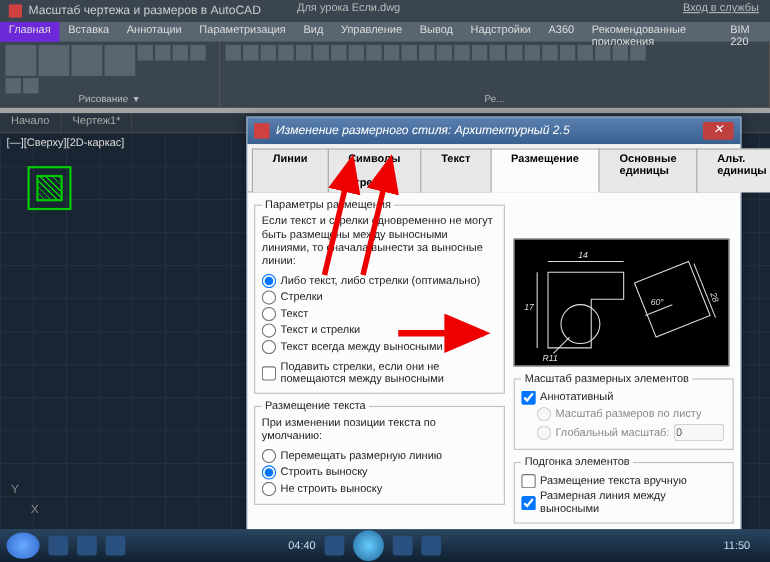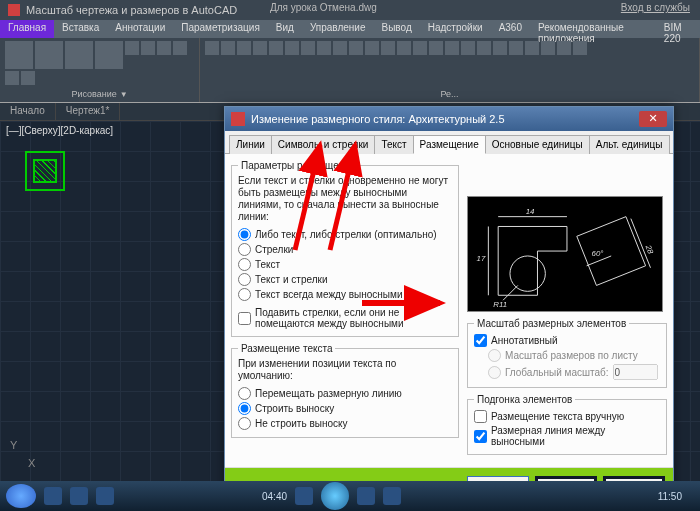--- a/index.html
+++ b/index.html
@@ -7,21 +7,21 @@
   
   
   .app { width: 700px; height: 511px; background: #2a3540; position: relative; }
   .titlebar { height: 20px; background: #3a4550; color: #ccc; font-size: 11px; padding: 2px 8px; display: flex; align-items: center; }
   .tb-icon { width: 12px; height: 12px; background: #d04040; margin-right: 6px; }
   
   .ribbon-tabs { height: 18px; background: #596570; display: flex; font-size: 10px; color: #ddd; }
   .ribbon-tab { padding: 2px 8px; cursor: pointer; }
   .ribbon-tab.active { background: #6d28d9; }
   
-  .ribbon { height: 65px; background: #3a4550; display: flex; border-bottom: 1px solid #a3a3a3; }
+  .ribbon { height: 65px; background: #3a4550; display: flex; border-bottom: 5px solid #a3a3a3; }
   .rpanel { border-right: 1px solid #555; padding: 3px 5px; display: flex; flex-direction: column; justify-content: space-between; }
   .rpanel-title { font-size: 9px; color: #bbb; text-align: center; display: flex; align-items: center; justify-content: center; gap: 3px; }
   .ricons { display: flex; flex-wrap: wrap; gap: 2px; }
   .ricon { width: 14px; height: 14px; background: #5a6570; }
   .ricon.big { width: 28px; height: 28px; }
   
   .doc-tabs { height: 18px; background: #2a3540; display: flex; font-size: 10px; color: #aaa; border-bottom: 1px solid #444; }
   .doc-tab { padding: 2px 10px; border-right: 1px solid #444; }
   
   .canvas { position: absolute; top: 121px; left: 0; right: 0; bottom: 30px; background: #1a2533; }
@@ -32,26 +32,26 @@
   .axis-y { position: absolute; bottom: 30px; left: 10px; color: #888; font-size: 11px; }
   .axis-x { position: absolute; bottom: 12px; left: 28px; color: #888; font-size: 11px; }
   
   .bottom-info { position: absolute; right: 30px; bottom: 40px; color: #ccc; font-size: 11px; font-style: italic; text-align: right; }
   
   .statusbar { position: absolute; bottom: 0; left: 0; right: 0; height: 20px; background: #2a3540; display: flex; align-items: center; font-size: 10px; color: #aaa; padding: 0 5px; gap: 10px; }
   .statusbar .tab { background: #4a5560; padding: 2px 8px; border-radius: 2px 2px 0 0; }
   
   
   .dialog { position: absolute; top: 106px; left: 224px; width: 450px; background: #f0f0f0; border: 1px solid #6a8cb0; box-shadow: 0 0 10px rgba(0,0,0,0.5); }
-  .dlg-title { height: 24px; background: linear-gradient(#5a80b0, #3a6090); color: #fff; font-size: 11px; display: flex; align-items: center; padding: 0 6px; }
+  .dlg-title { height: 24px; background: linear-gradient(#5a80b0, #3a6090); color: #fff; font-size: 11px; display: flex; align-items: center; padding: 0 6px; font-style: italic; }
   .dlg-title .ticon { width: 14px; height: 14px; background: #d04040; margin-right: 6px; }
   .dlg-close { margin-left: auto; width: 28px; height: 16px; background: #c04040; color: #fff; text-align: center; font-size: 11px; line-height: 14px; border-radius: 2px; cursor: pointer; }
   
   .dlg-tabs { display: flex; font-size: 10px; background: #f0f0f0; padding-top: 4px; padding-left: 4px; }
-  .dlg-tab { padding: 3px 6px; border: 1px solid #aaa; border-bottom: none; background: #e8e8e8; margin-right: -1px; cursor: pointer; }
+  .dlg-tab { padding: 3px 18px; border: 1px solid #aaa; border-bottom: none; background: #e8e8e8; margin-right: -1px; cursor: pointer; font-weight: bold; }
   .dlg-tab.active { background: #fcfcfc; border-bottom: 1px solid #fcfcfc; position: relative; z-index: 2; }
   
   .dlg-body { background: #fcfcfc; border-top: 1px solid #aaa; margin-top: -1px; padding: 6px; display: flex; gap: 8px; font-size: 10px; color: #222; }
   .left-col { flex: 1; }
   .right-col { width: 200px; }
   
   fieldset { border: 1px solid #bfbfbf; padding: 4px 6px 6px; margin-bottom: 6px; }
   legend { font-size: 10px; padding: 0 3px; }
   .desc { font-size: 10px; margin-bottom: 4px; line-height: 1.2; }
   .opt { display: flex; align-items: center; gap: 4px; padding: 1px 0; }
@@ -83,21 +83,21 @@
   .toptitle { position: absolute; top: 2px; left: 270px; font-size: 10px; color: #bbb; }
   .topright { position: absolute; top: 2px; right: 10px; font-size: 10px; color: #bbb; display: flex; gap: 10px; align-items: center; text-decoration: underline; }
 </style>
 </head>
 <body>
 
 <div class="app">
   <div class="titlebar">
     <div class="tb-icon"></div>
     <span>Масштаб чертежа и размеров в AutoCAD</span>
-    <span class="toptitle">Для урока Отмена.dwg</span>
+    <span class="toptitle">Для урока Если.dwg</span>
     <div class="topright">
       <span>Вход в службы</span>
     </div>
   </div>
 
   <div class="ribbon-tabs">
     <div class="ribbon-tab active">Главная</div>
     <div class="ribbon-tab">Вставка</div>
     <div class="ribbon-tab">Аннотации</div>
     <div class="ribbon-tab">Параметризация</div>

